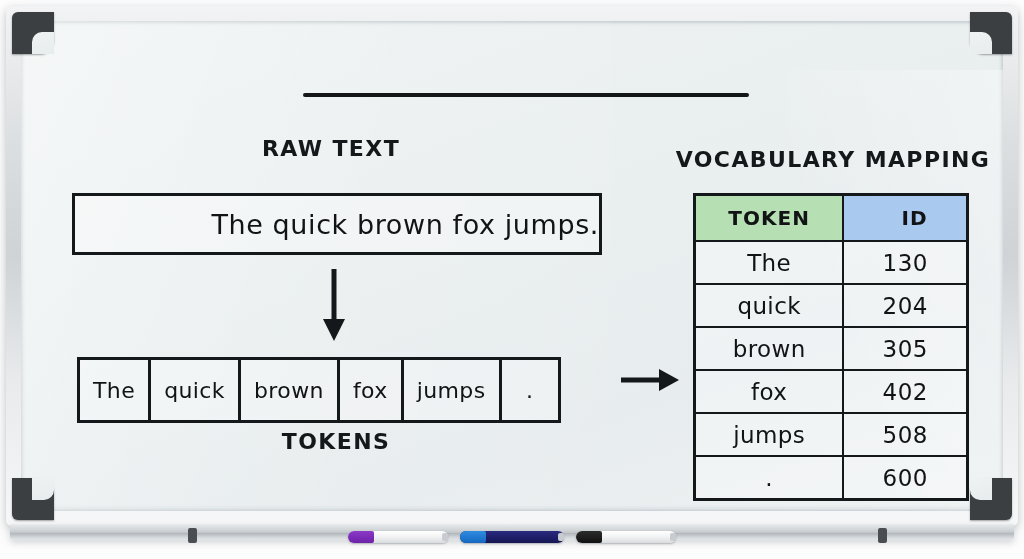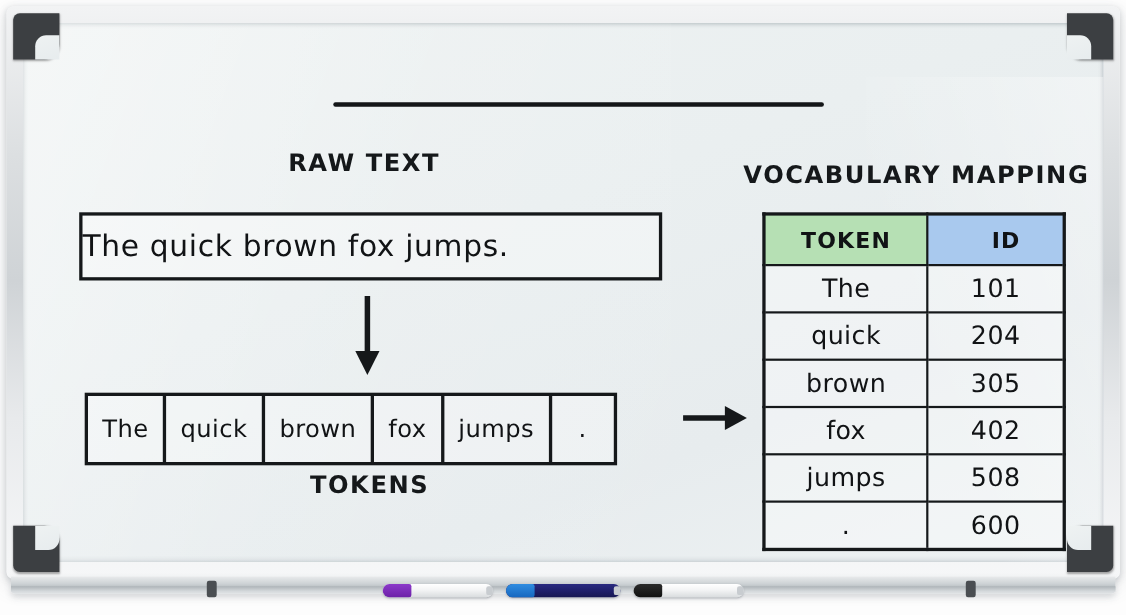--- a/index.html
+++ b/index.html
@@ -197,21 +197,21 @@
   #raw-text-box {
     position: absolute;
     left: 51px;
     top: 172px;
     width: 524px;
     height: 56px;
     border: 3px solid #15181a;
     background: rgba(255,255,255,0.30);
     display: flex;
     align-items: center;
-    justify-content: flex-start;
+    justify-content: flex-end;
   }
   #raw-text-value {
     font-size: 27px;
     font-weight: 500;
     letter-spacing: 0.6px;
     color: #111315;
   }
 
   
   #arrow-down {
@@ -333,21 +333,21 @@
       <table id="vocab-table">
         <thead>
           <tr>
             <th class="h-token">TOKEN</th>
             <th class="h-id">ID</th>
           </tr>
         </thead>
         <tbody id="vocab-body">
             <tr>
               <td class="c-token">The</td>
-              <td class="c-id">101</td>
+              <td class="c-id">130</td>
             </tr>
             <tr>
               <td class="c-token">quick</td>
               <td class="c-id">204</td>
             </tr>
             <tr>
               <td class="c-token">brown</td>
               <td class="c-id">305</td>
             </tr>
             <tr>

